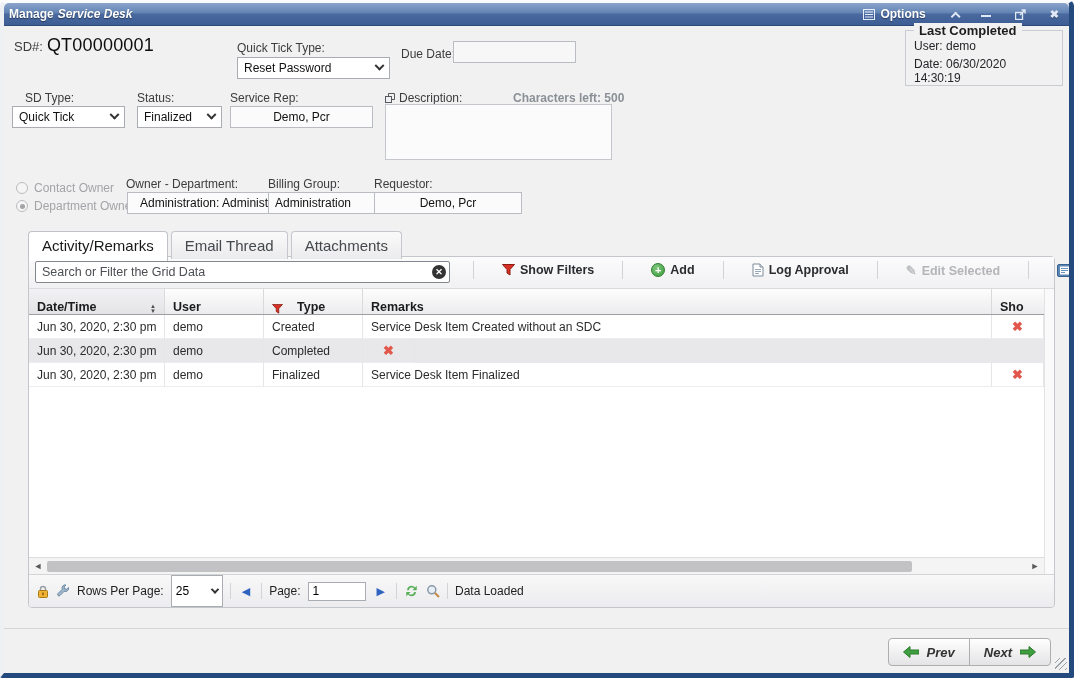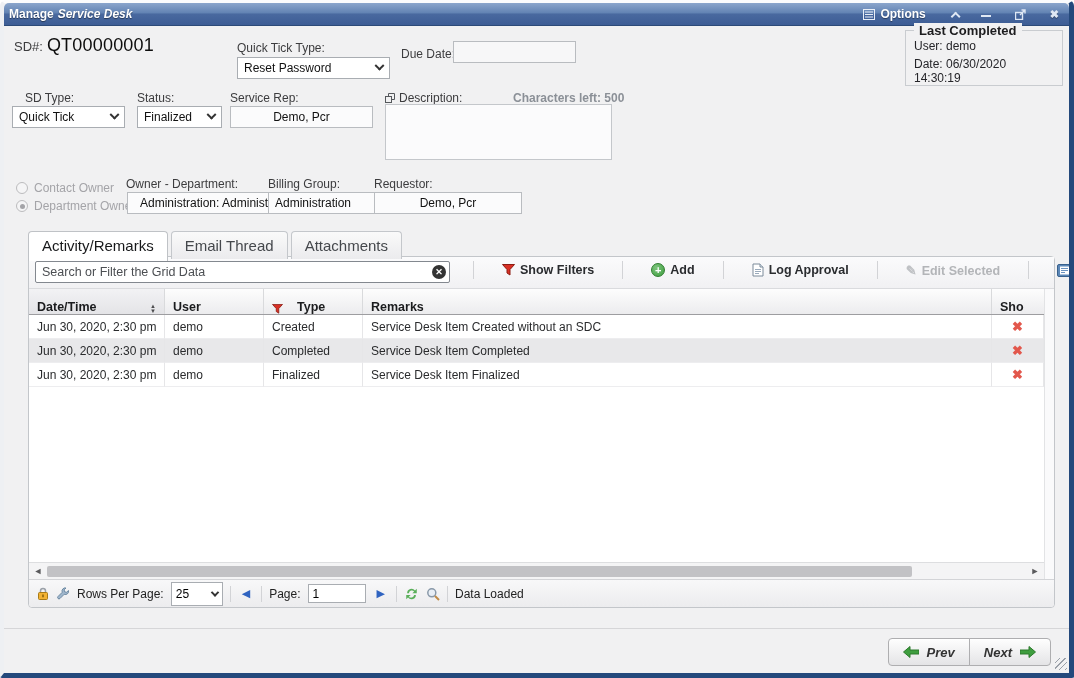--- a/index.html
+++ b/index.html
@@ -98,21 +98,21 @@
              border-top:1px solid #dddee0; padding:0 2px; }
   .harrow { flex:0 0 14px; font-size:9px; color:#5a5a5c; text-align:center; cursor:pointer; }
   .htrack { flex:1 1 auto; height:11px; position:relative; }
   .hthumb { position:absolute; left:2px; top:0; height:11px; width:88%; background:#c2c2c5;
             border-radius:2px; cursor:pointer; }
   
   .pager { flex:0 0 28px; display:flex; align-items:center; gap:7px; padding:0 8px;
            background:linear-gradient(#f8f8f9,#ececee); border-top:1px solid #d3d4d7; border-radius:0 0 4px 4px; }
   .pager .ptext { font-size:12px; color:#222; }
   .psep { width:1px; height:16px; background:#d2d3d6; }
-  .mini-sel { height:24px; width:52px; background:#fff; border:1px solid #a9adb2; display:flex;
+  .mini-sel { height:32px; width:52px; background:#fff; border:1px solid #a9adb2; display:flex;
               align-items:center; justify-content:space-between; padding:0 4px; font-size:12px; cursor:pointer; }
   .mini-sel .chev { width:6px; height:6px; border-right:2px solid #333; border-bottom:2px solid #333;
                     transform:rotate(45deg) translate(-1px,-1px); }
   .pageinput { width:58px; height:19px; border:1px solid #a9adb2; font-family:inherit; font-size:12px; padding:0 4px; }
   .bluearrow { color:#2f63c0; font-size:11px; cursor:pointer; padding:0 4px; }
   
   .bottom-sep { position:absolute; left:0; top:602px; width:100%; border-top:1px solid #d6d6d8; }
   .footer-btns { position:absolute; top:612px; right:18px; display:flex;font-style:italic; }
   .fbtn { display:flex; align-items:center; gap:8px; height:28px; padding:0 14px;
           background:linear-gradient(#fefefe,#e4e4e6); border:1px solid #aeaeb0; font-size:13px;
@@ -329,21 +329,20 @@
             <div class="c-date">Jun 30, 2020, 2:30 pm</div>
             <div class="c-user">demo</div>
             <div class="c-type">Created</div>
             <div class="c-remarks">Service Desk Item Created without an SDC</div>
             <div class="c-sho delx">✖</div>
           </div>
           <div class="grow alt">
             <div class="c-date">Jun 30, 2020, 2:30 pm</div>
             <div class="c-user">demo</div>
             <div class="c-type">Completed</div>
-            <div class="c-remarks">Service Desk Item Completed</div>
             <div class="c-sho delx">✖</div>
           </div>
           <div class="grow">
             <div class="c-date">Jun 30, 2020, 2:30 pm</div>
             <div class="c-user">demo</div>
             <div class="c-type">Finalized</div>
             <div class="c-remarks">Service Desk Item Finalized</div>
             <div class="c-sho delx">✖</div>
           </div>
 

